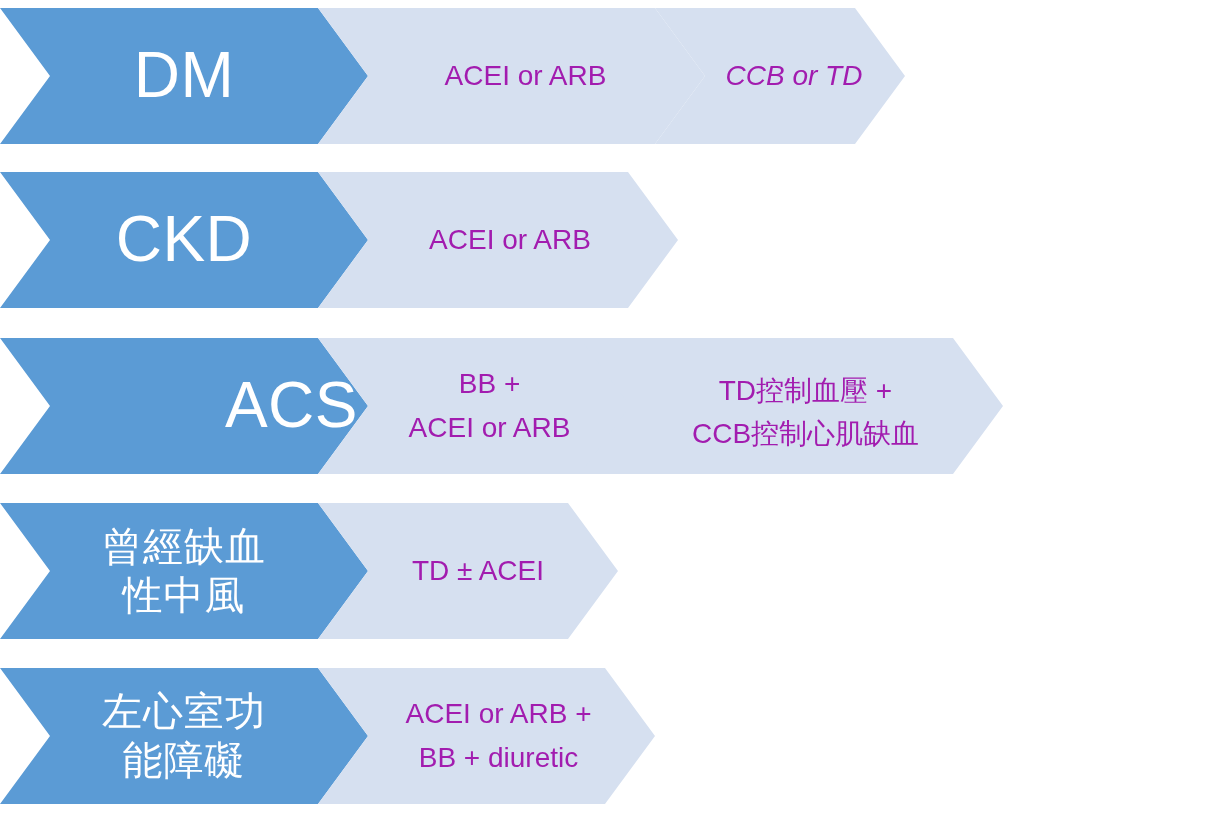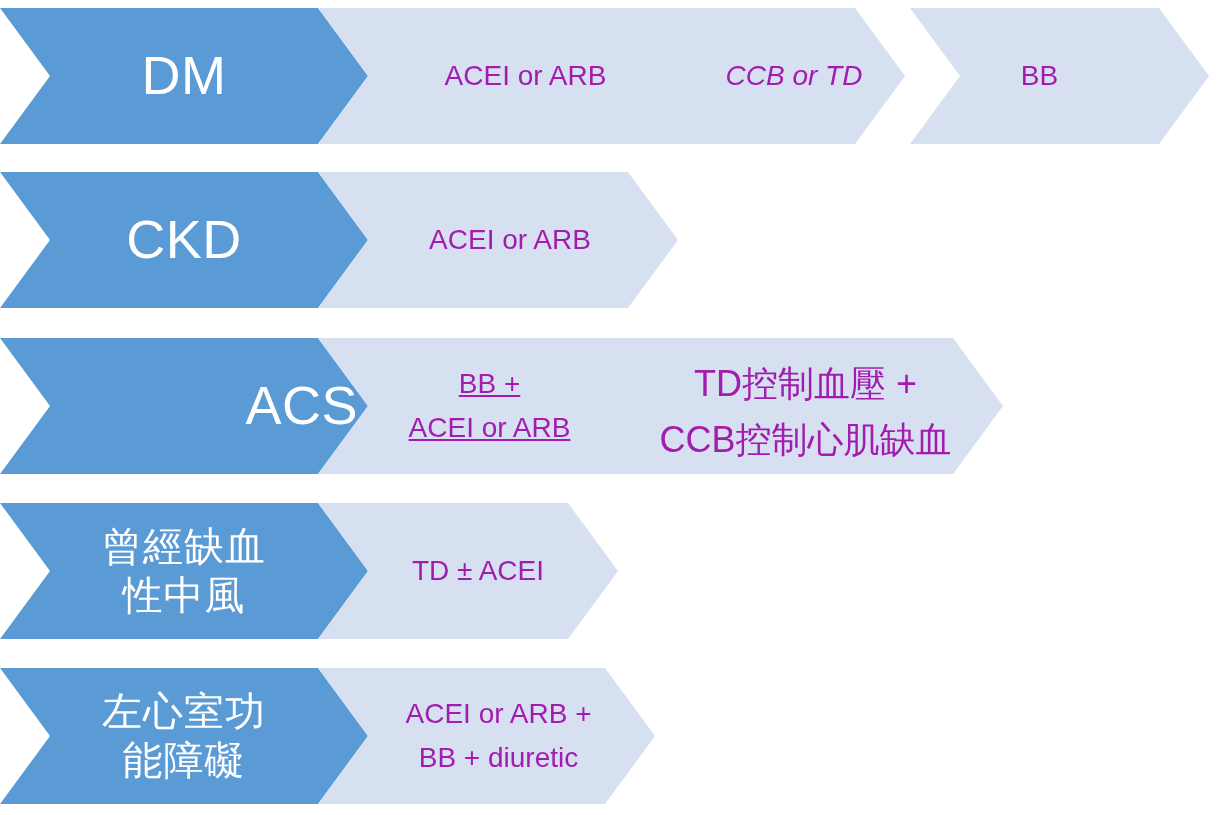--- a/index.html
+++ b/index.html
@@ -42,36 +42,36 @@
     background: #D6E0F0;
     color: #a21caf;
   }
   .chev-label {
     text-align: center;
     line-height: 1.28;
     white-space: pre-line;
     padding: 0 10px;
   }
   .lbl-big {
-    font-size: 54px;
+    font-size: 64px;
     font-weight: 400;
     letter-spacing: 0.5px;
   }
   .lbl-cjk {
     font-size: 40px;
     font-weight: 400;
     letter-spacing: 1px;
     line-height: 1.22;
   }
   .lbl-body {
     font-size: 28px;
     font-weight: 400;
   }
   .lbl-body-cjk {
-    font-size: 36px;
+    font-size: 28px;
     font-weight: 400;
     line-height: 1.55;
     margin-top: 12px;
   }
   .lbl-body-2 {
     font-size: 28px;
     font-weight: 400;
     line-height: 1.58;
   }
 </style>
@@ -83,40 +83,37 @@
   <div class="row" style="top:8px;">
     <div class="chev chev-blue" style="left:0px; width:368px;">
       <div class="chev-label lbl-big">DM</div>
     </div>
     <div class="chev chev-light" style="left:318px; width:387px;">
       <div class="chev-label lbl-body" style="transform:translateX(14px);">ACEI or ARB</div>
     </div>
     <div class="chev chev-light" style="left:655px; width:250px;">
       <div class="chev-label lbl-body" style="transform:translateX(14px);font-style:italic;">CCB or TD</div>
     </div>
-    <div class="chev chev-light" style="left:910px; width:299px;">
-      <div class="chev-label lbl-body" style="transform:translateX(-20px);">BB</div>
-    </div>
   </div>
 
   <div class="row" style="top:172px;">
     <div class="chev chev-blue" style="left:0px; width:368px;">
       <div class="chev-label lbl-big">CKD</div>
     </div>
     <div class="chev chev-light" style="left:318px; width:360px;">
       <div class="chev-label lbl-body" style="transform:translateX(12px);">ACEI or ARB</div>
     </div>
   </div>
 
   <div class="row" style="top:338px;">
     <div class="chev chev-blue" style="left:0px; width:368px;justify-content:flex-end;">
       <div class="chev-label lbl-big">ACS</div>
     </div>
     <div class="chev chev-light" style="left:318px; width:315px;">
-      <div class="chev-label lbl-body-2" style="transform:translateX(14px);text-decoration:underline;">BB +
+      <div class="chev-label lbl-body-2" style="transform:translateX(14px);">BB +
 ACEI or ARB</div>
     </div>
     <div class="chev chev-light" style="left:580px; width:423px;">
       <div class="chev-label lbl-body-cjk" style="transform:translateX(14px);">TD控制血壓 +
 CCB控制心肌缺血</div>
     </div>
   </div>
 
   <div class="row" style="top:668px;">
     <div class="chev chev-blue" style="left:0px; width:368px;">

